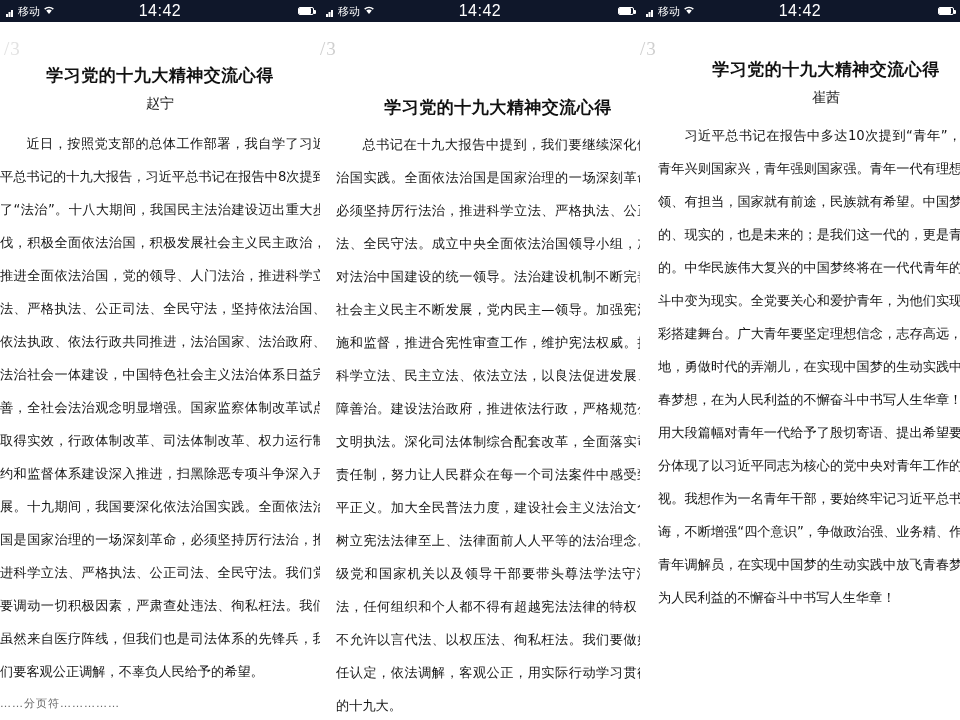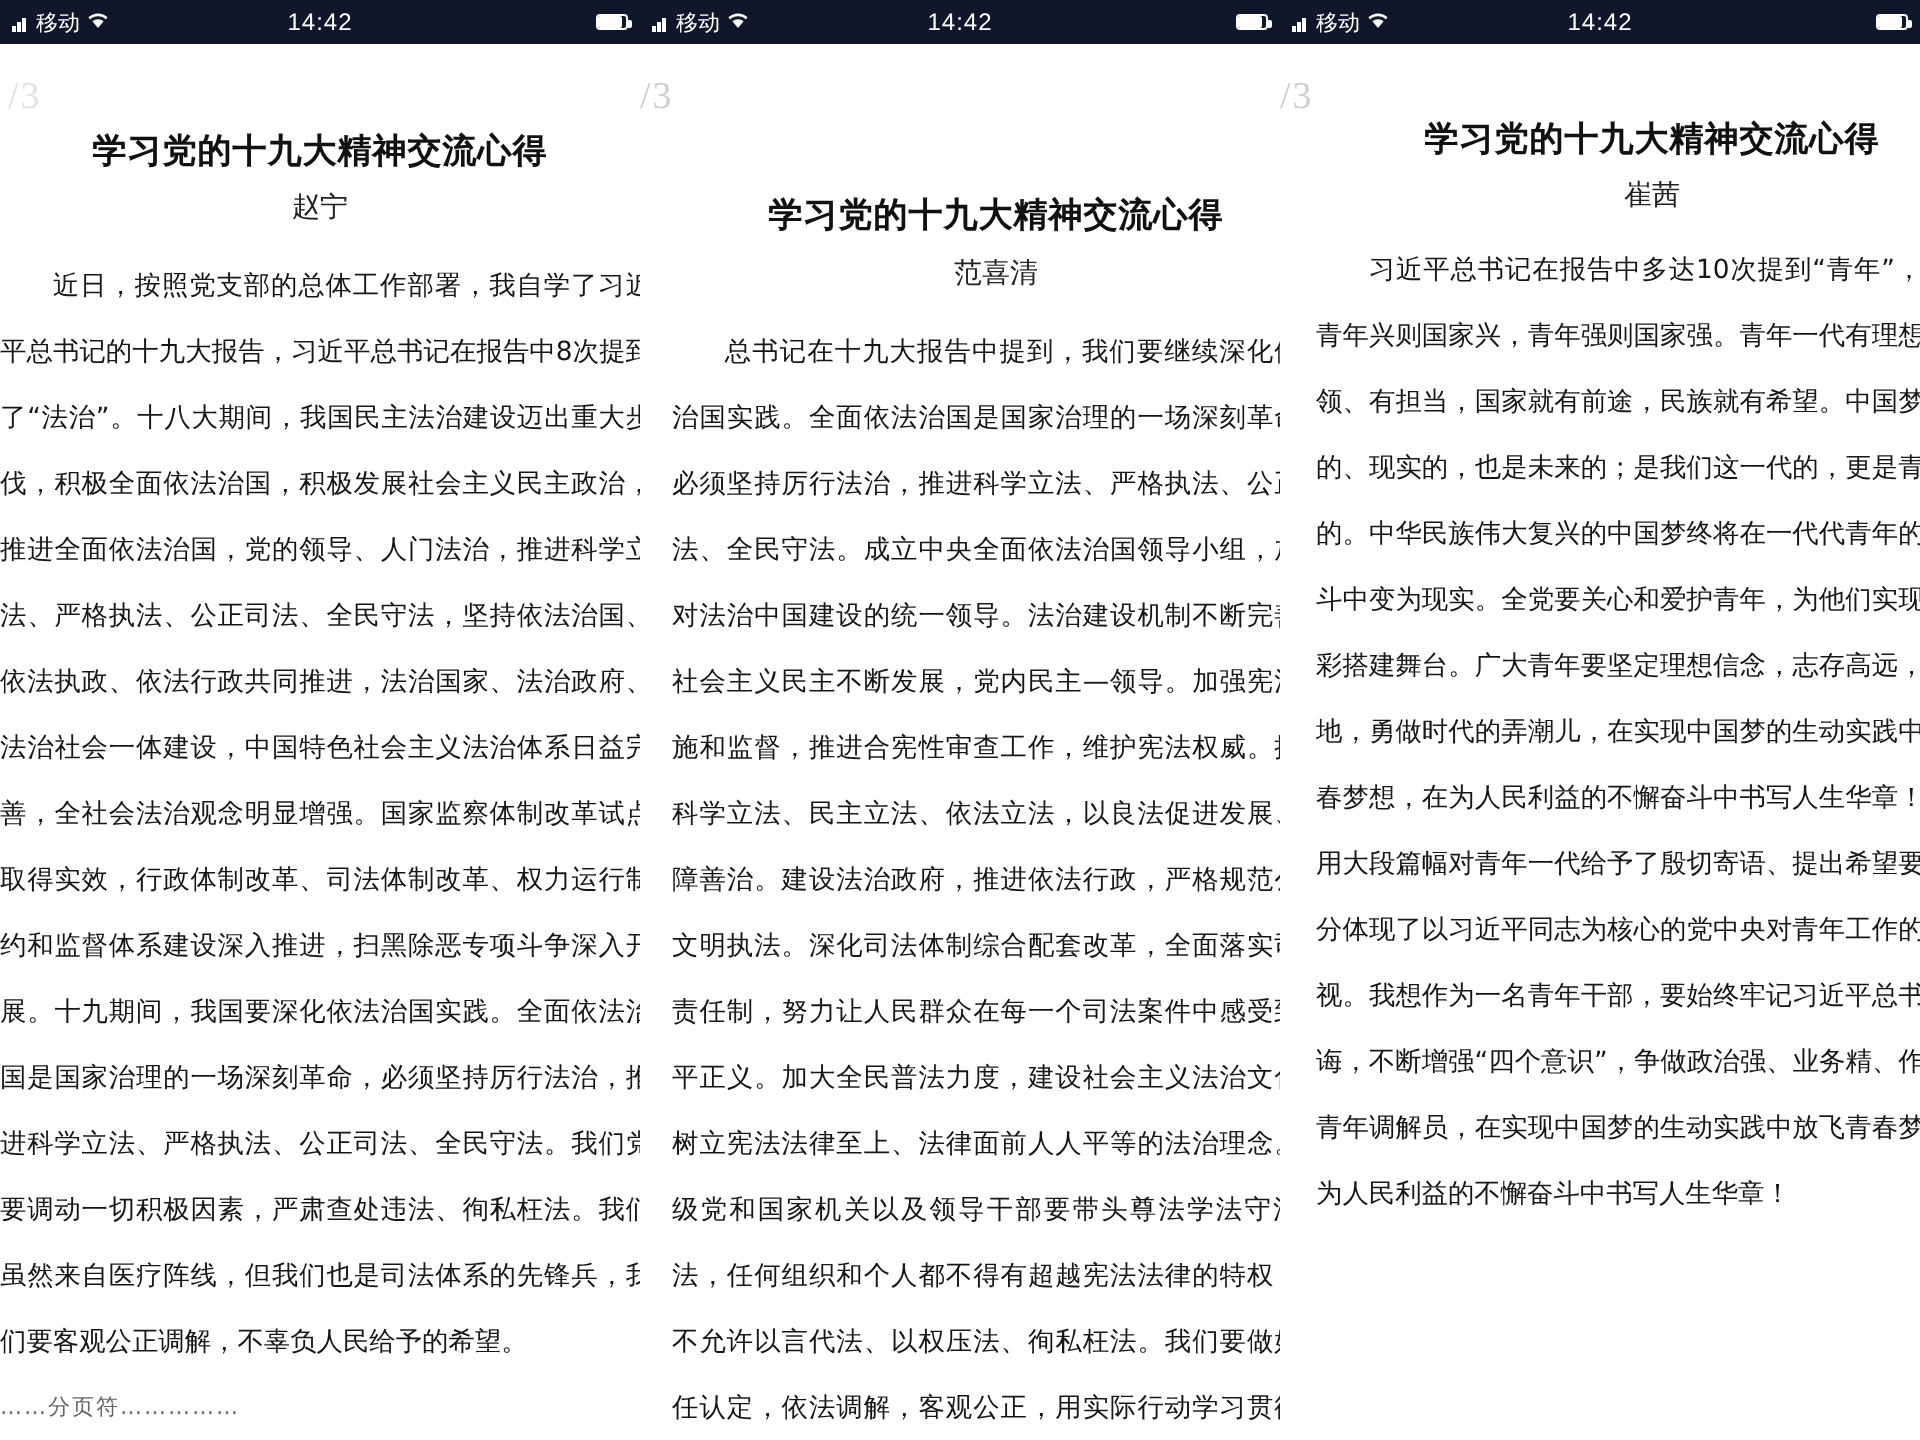--- a/index.html
+++ b/index.html
@@ -47,21 +47,21 @@
   }
   .sb-wifi {
     display: inline-block;
     font-size: 11px;
     line-height: 1;
   }
   .sb-center {
     position: absolute;
     left: 0; right: 0;
     text-align: center;
-    font-size: 12px;
+    font-size: 16px;
     letter-spacing: 0.5px;
   }
   .sb-right {
     margin-left: auto;
     display: flex;
     align-items: center;
     gap: 3px;
     font-size: 10px;
   }
   .battery {
@@ -221,21 +221,20 @@
         <span class="battery">
             <i style="width:85%"></i>
           </span>
       </div>
     </div>
 
     <div class="page">
       <div class="pagenum">/3</div>
       <div class="content">
         <div class="doc-title">学习党的十九大精神交流心得</div>
-        <div class="doc-author">范喜清</div>
         <div class="doc-body doc-indent">总书记在十九大报告中提到，我们要继续深化依法治国实践。全面依法治国是国家治理的一场深刻革命，必须坚持厉行法治，推进科学立法、严格执法、公正司法、全民守法。成立中央全面依法治国领导小组，加强对法治中国建设的统一领导。法治建设机制不断完善，社会主义民主不断发展，党内民主—领导。加强宪法实施和监督，推进合宪性审查工作，维护宪法权威。推进科学立法、民主立法、依法立法，以良法促进发展、保障善治。建设法治政府，推进依法行政，严格规范公正文明执法。深化司法体制综合配套改革，全面落实司法责任制，努力让人民群众在每一个司法案件中感受到公平正义。加大全民普法力度，建设社会主义法治文化，树立宪法法律至上、法律面前人人平等的法治理念。各级党和国家机关以及领导干部要带头尊法学法守法用法，任何组织和个人都不得有超越宪法法律的特权，绝不允许以言代法、以权压法、徇私枉法。我们要做好责任认定，依法调解，客观公正，用实际行动学习贯彻党的十九大。</div>
 
       </div>
     </div>
   </div>
 
   <div class="panel p3">
     <div class="statusbar">
       <div class="sb-left">
         <span class="sb-signal">

